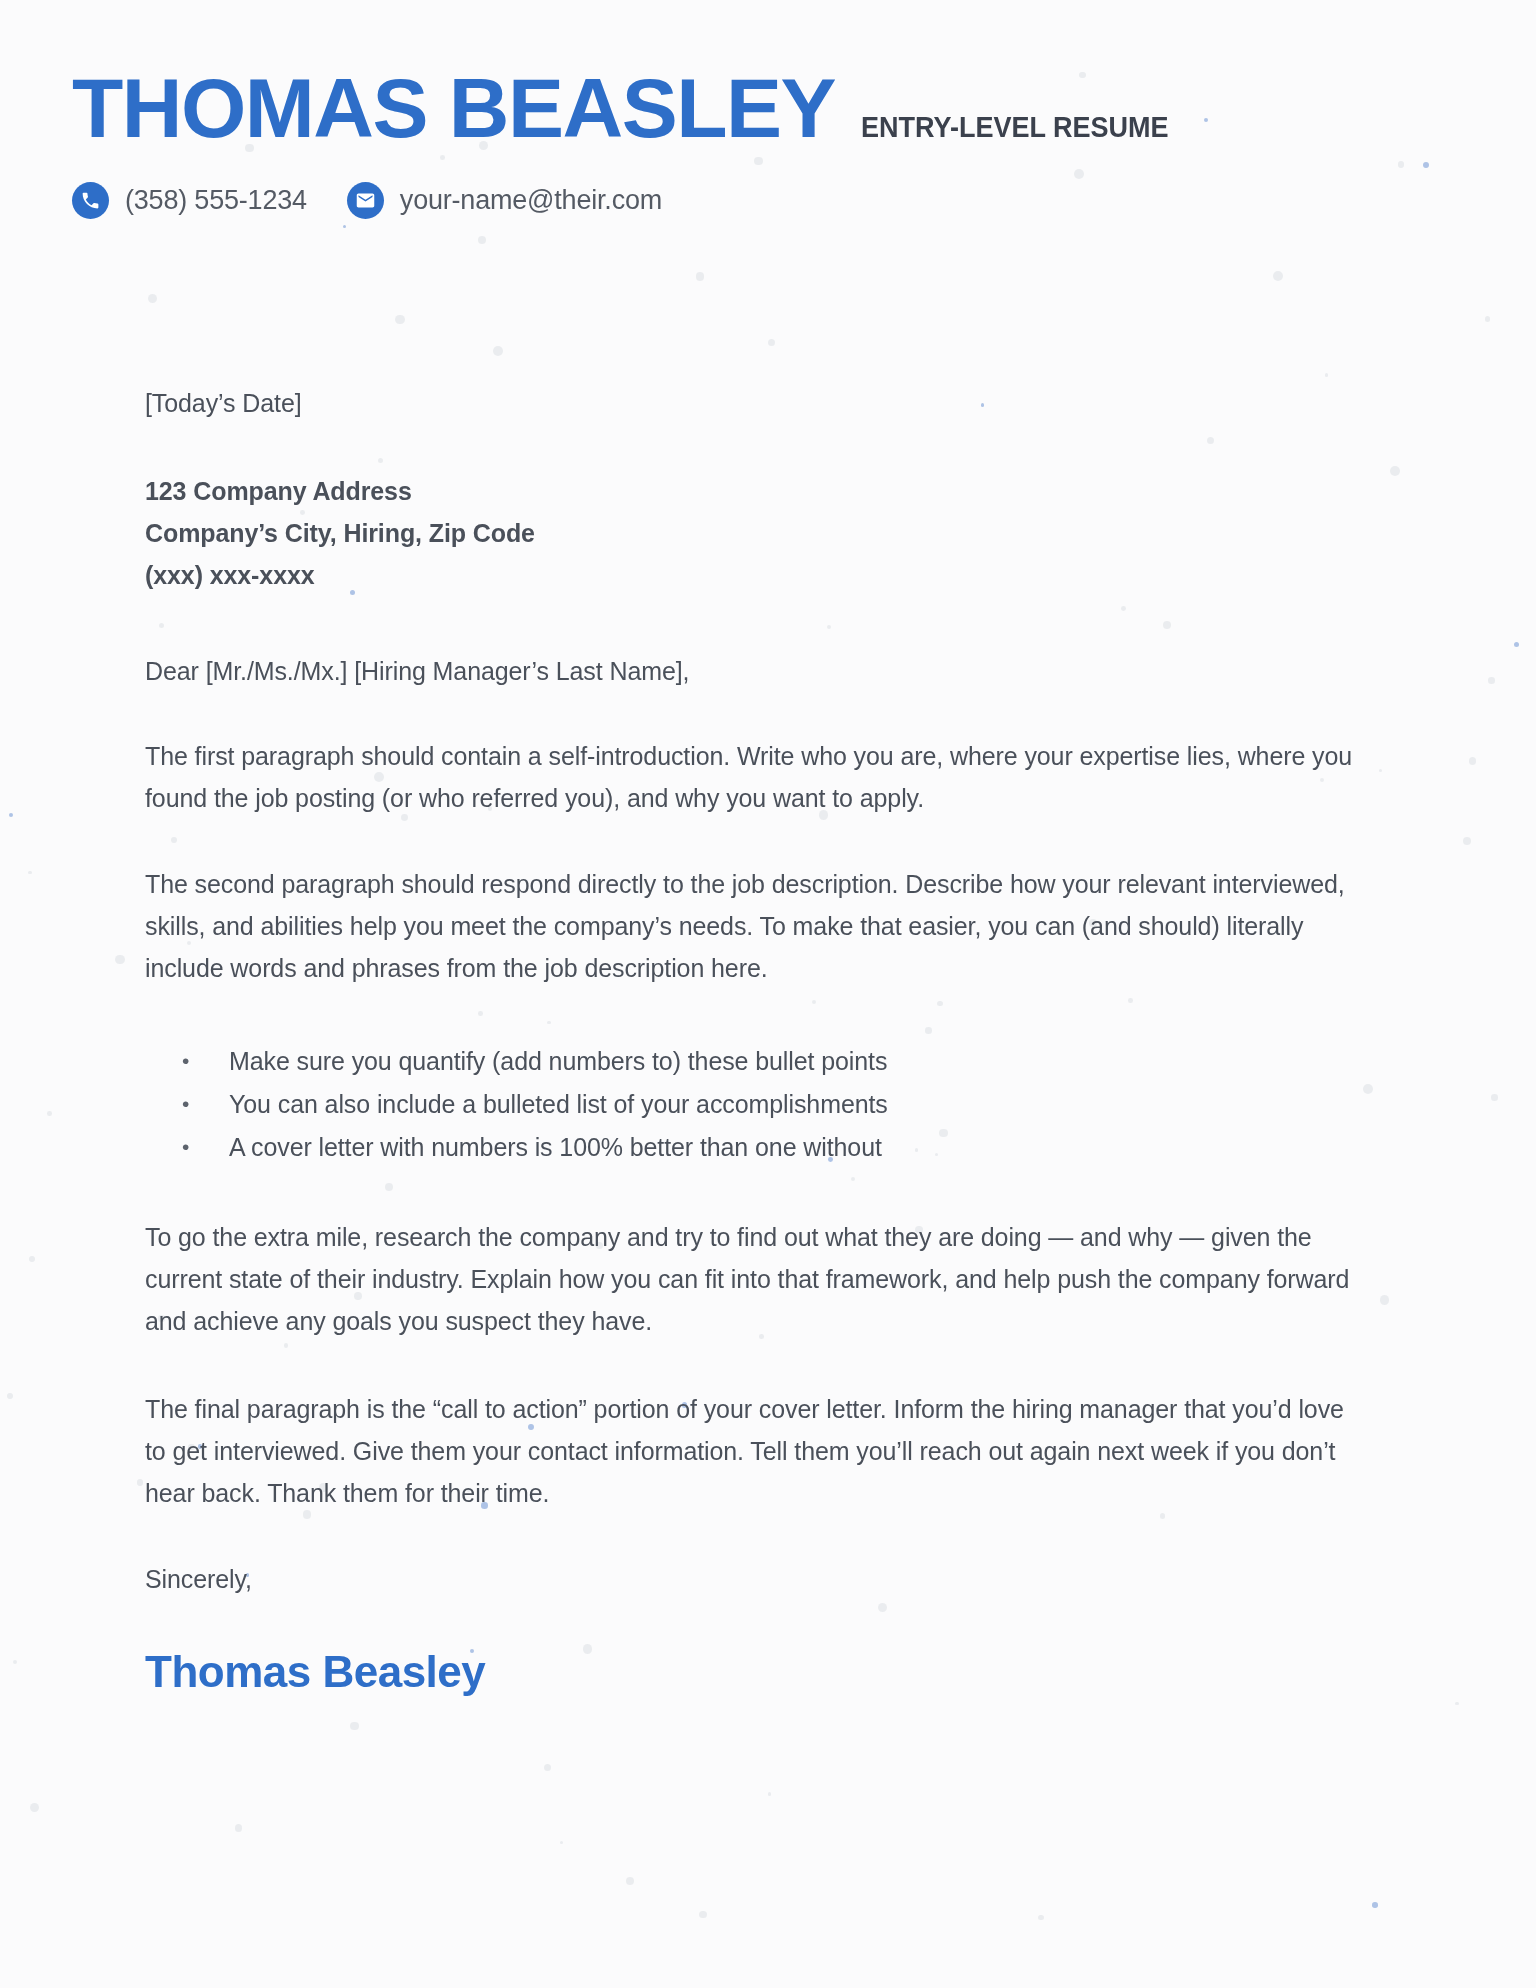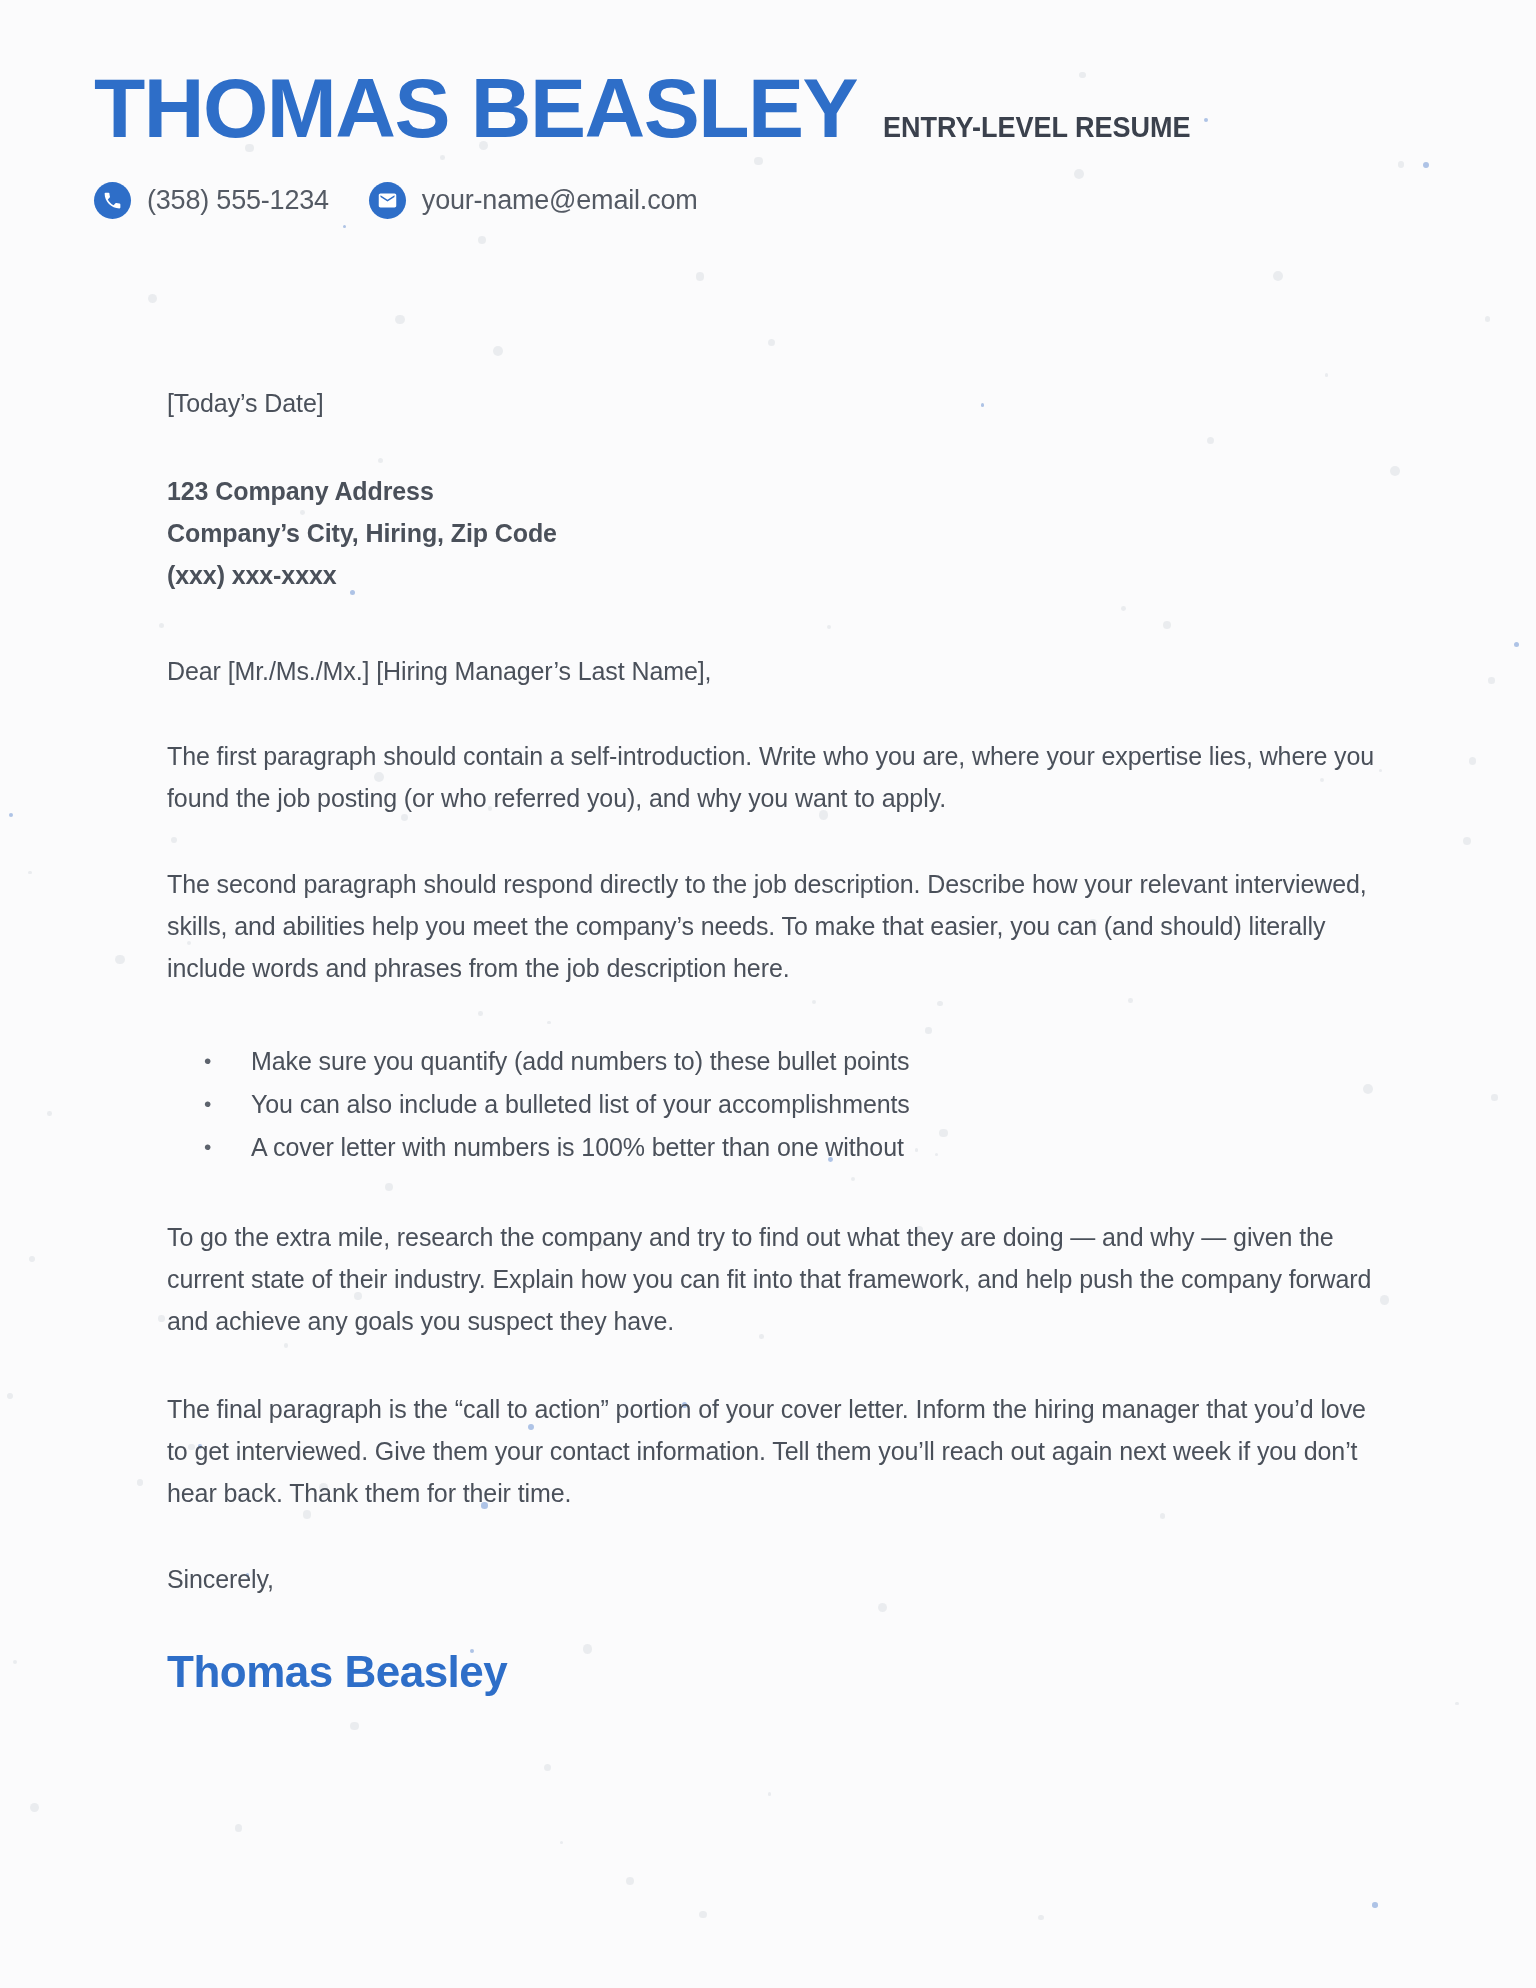--- a/index.html
+++ b/index.html
@@ -7,21 +7,21 @@
     position: relative;
     width: 1536px;
     height: 1988px;
     background: #fbfbfc;
     overflow: hidden;
     font-family: "Liberation Sans", sans-serif;
     color: #4a505a;
   }
   .speckles { position: absolute; inset: 0; z-index: 0; pointer-events: none; }
   .dot { position: absolute; border-radius: 50%; }
-  .content { position: relative; z-index: 1; padding-left: 22px; }
+  .content { position: relative; z-index: 1; }
 
   
   .header { padding: 66px 72px 0 72px; }
   .name-row { display: flex; align-items: baseline; gap: 26px; }
   .person-name {
     margin: 0;
     font-size: 84px;
     line-height: 84px;
     font-weight: bold;
     letter-spacing: -1.5px;
@@ -211,21 +211,21 @@
           <span class="contact-text">(358) 555-1234</span>
         </div>
 
 
         <div class="contact">
           <span class="icon-circle">
             <svg viewBox="0 0 24 24">
                 <path d="M20 4H4c-1.1 0-1.99.9-1.99 2L2 18c0 1.1.9 2 2 2h16c1.1 0 2-.9 2-2V6c0-1.1-.9-2-2-2zm0 4l-8 5-8-5V6l8 5 8-5v2z"></path>
               </svg>
           </span>
-          <span class="contact-text">your-name@email.com</span>
+          <span class="contact-text">your-name@their.com</span>
         </div>
       </div>
     </header>
 
     <main class="letter">
       <p class="date-line">[Today’s Date]</p>
 
 
       <div class="address">
         <div>123 Company Address</div>

